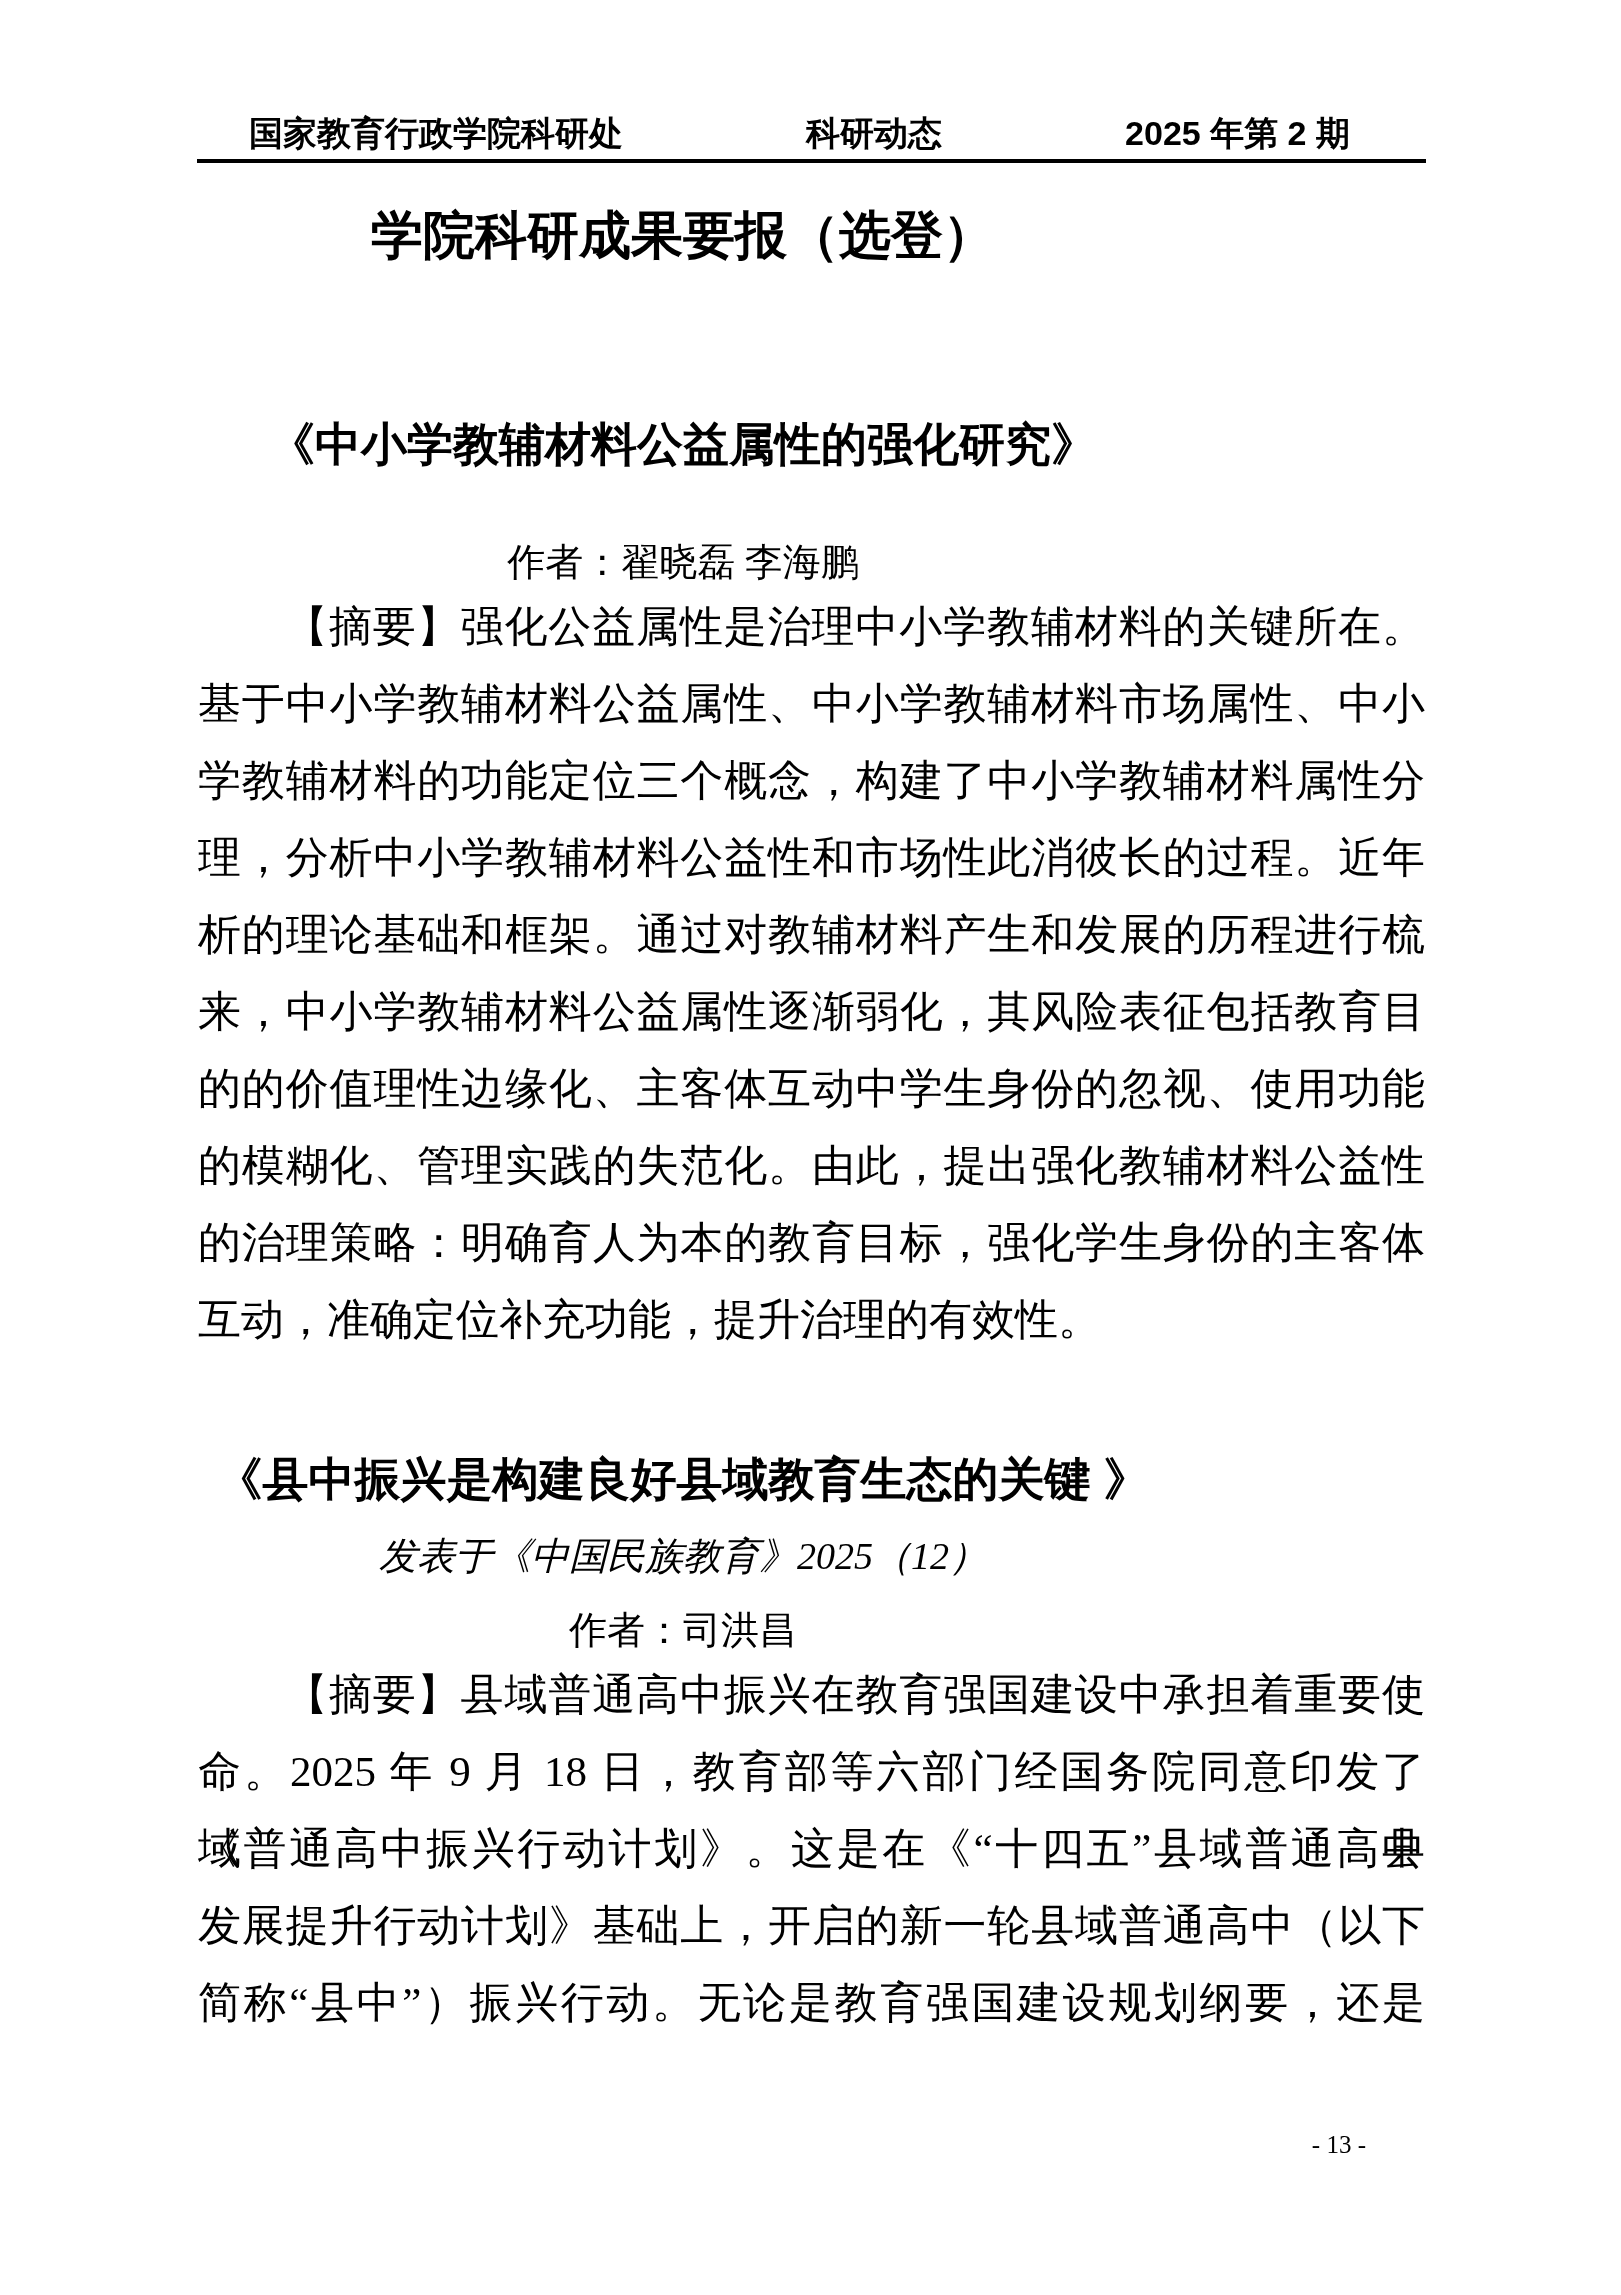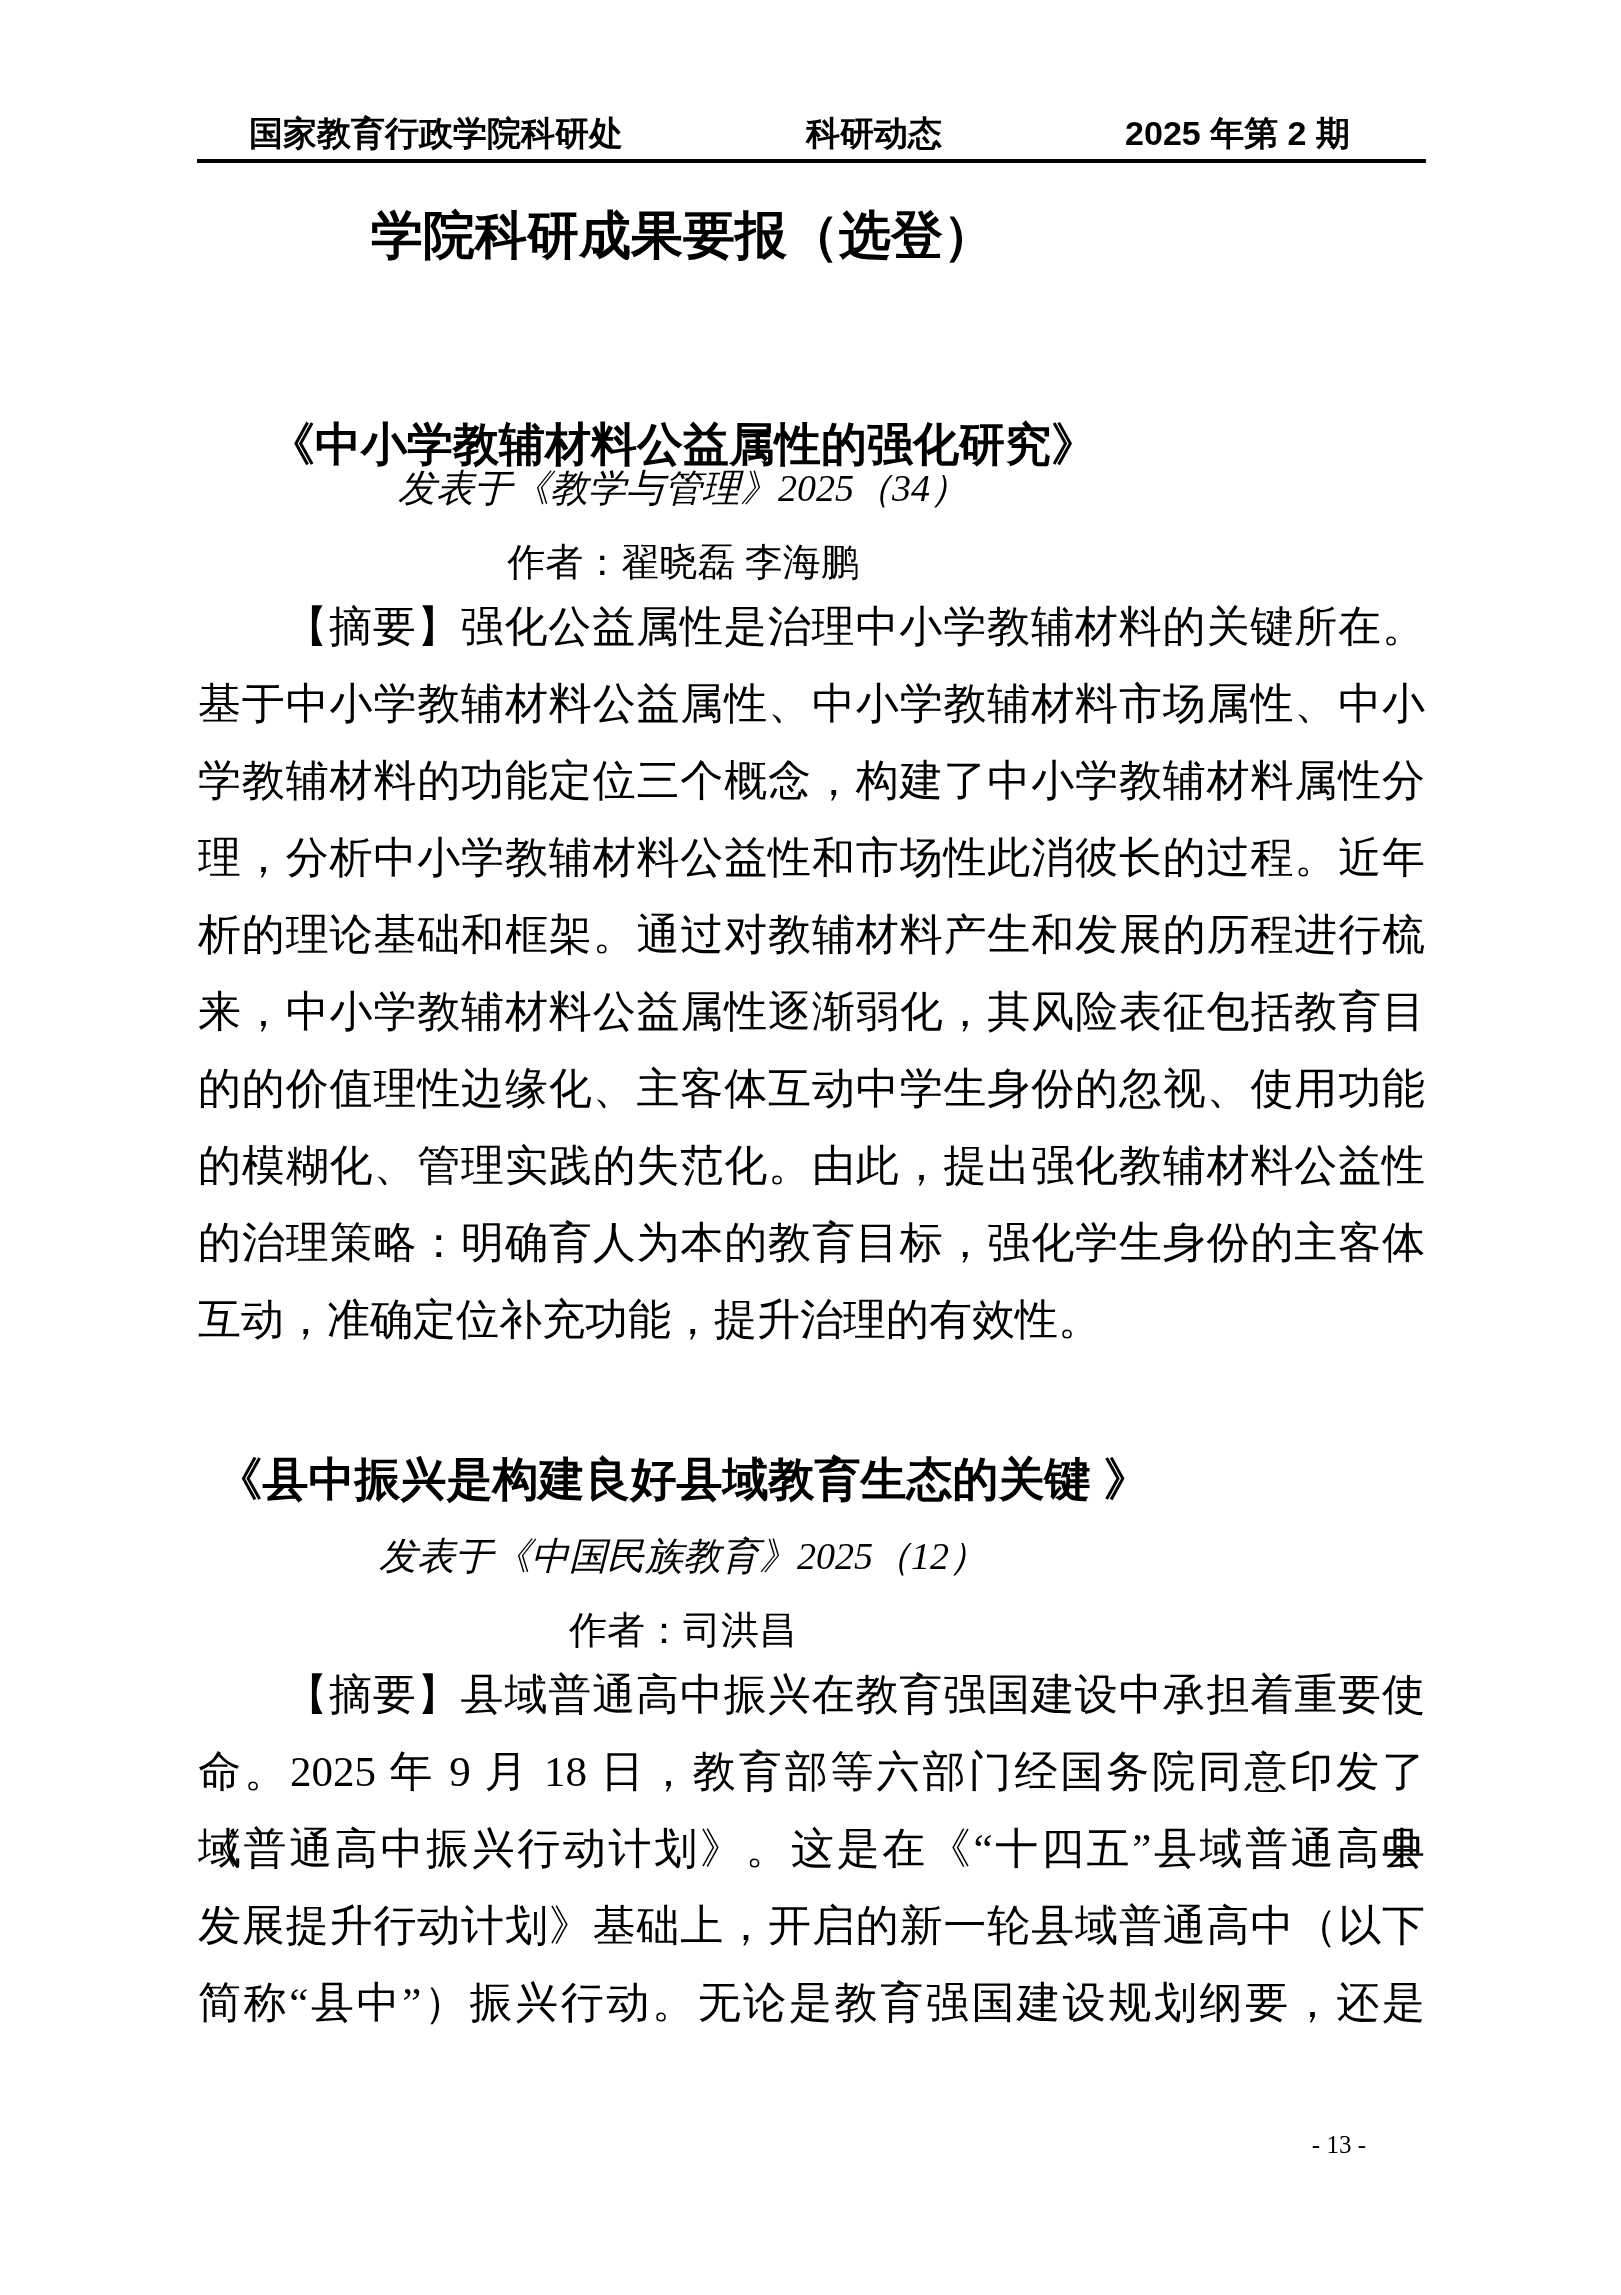--- a/index.html
+++ b/index.html
@@ -80,21 +80,20 @@
   <div class="header">
     <span>国家教育行政学院科研处</span>
     <span>科研动态</span>
     <span>2025 年第 2 期</span>
   </div>
   <div class="rule"></div>
 
   <h1 class="abs main-title">学院科研成果要报（选登）</h1>
 
   <h2 class="abs art-title t1">《中小学教辅材料公益属性的强化研究》</h2>
-  <div class="abs pub p1">发表于《教学与管理》2025（34）</div>
   <div class="abs auth au1">作者：翟晓磊 李海鹏</div>
   <div class="abstract ab1">
       <div class="para-line fill indent">【摘要】强化公益属性是治理中小学教辅材料的关键所在。</div>
       <div class="para-line fill">基于中小学教辅材料公益属性、中小学教辅材料市场属性、中小</div>
       <div class="para-line fill">学教辅材料的功能定位三个概念，构建了中小学教辅材料属性分</div>
       <div class="para-line fill">理，分析中小学教辅材料公益性和市场性此消彼长的过程。近年</div>
       <div class="para-line fill">析的理论基础和框架。通过对教辅材料产生和发展的历程进行梳</div>
       <div class="para-line fill">来，中小学教辅材料公益属性逐渐弱化，其风险表征包括教育目</div>
       <div class="para-line fill">的的价值理性边缘化、主客体互动中学生身份的忽视、使用功能</div>
       <div class="para-line fill">的模糊化、管理实践的失范化。由此，提出强化教辅材料公益性</div>

